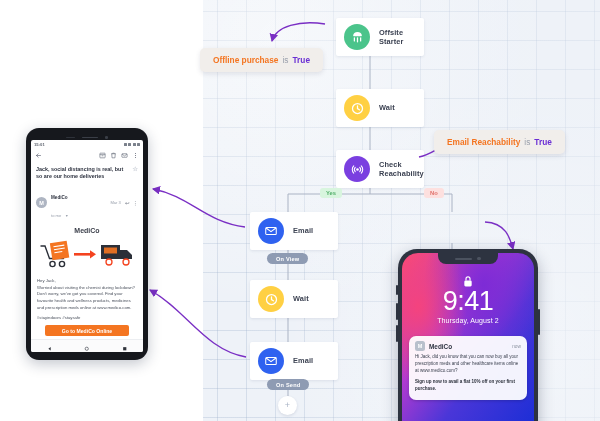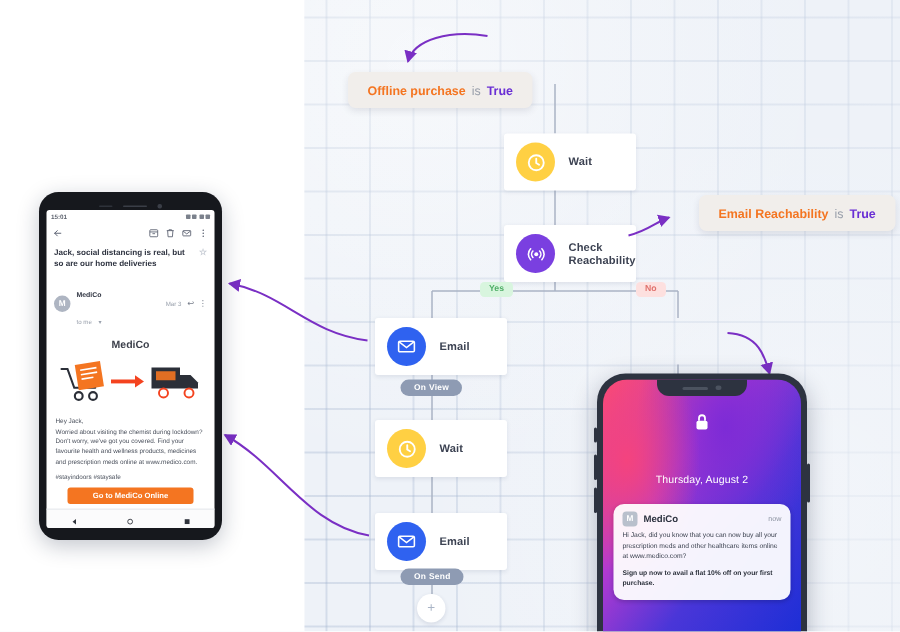--- a/index.html
+++ b/index.html
@@ -74,21 +74,21 @@
     display:flex; align-items:center; justify-content:center;
     color:#a9b4c6; font-size:9px; line-height:1;
   }
 
   
   .callout{
     position:absolute; background:#f1eeeb;
     border-radius:5px; padding:7px 13px;
     box-shadow:0 2px 5px rgba(60,60,80,.12);
     font-size:8.3px; font-weight:bold; white-space:nowrap;
-    display:flex; gap:4px;margin-left:32px;
+    display:flex; gap:4px;
   }
   .c-attr{ color:#f47521; }
   .c-is  { color:#9aa0ac; font-weight:normal; }
   .c-val { color:#6a2fd4; }
 
   
   .android{
     position:absolute; left:26px; top:128px; width:122px; height:232px;
     background:#16181d; border-radius:13px; padding:7px 5px 9px 5px;
     box-shadow:0 4px 14px rgba(20,30,60,.25);
@@ -207,20 +207,31 @@
       <line x1="288" y1="194" x2="452" y2="194"></line>
       <line x1="288" y1="194" x2="288" y2="212"></line>
       <line x1="452" y1="194" x2="452" y2="212"></line>
       <line x1="288" y1="243" x2="288" y2="280"></line>
       <line x1="288" y1="310" x2="288" y2="342"></line>
       <line x1="288" y1="371" x2="288" y2="396"></line>
       <line x1="452" y1="243" x2="452" y2="262"></line>
     </g>
   </svg>
 
+  <div class="node" style="left:336px; top:18px; width:88px;">
+    <span class="ic ic-green">
+      <svg width="15" height="15" viewBox="0 0 24 24" fill="#ffffff">
+        <path d="M12 3c-4 0-7 2.7-7 6.2 0 .5.4.8.9.8h12.2c.5 0 .9-.3.9-.8C19 5.7 16 3 12 3z"></path>
+        <rect x="6" y="11.4" width="2" height="7" rx="1"></rect>
+        <rect x="11" y="11.4" width="2" height="8.5" rx="1"></rect>
+        <rect x="16" y="11.4" width="2" height="7" rx="1"></rect>
+      </svg>
+    </span>
+    <span class="lbl">Offsite Starter</span>
+  </div>
 
   <div class="node" style="left:336px; top:89px; width:88px;">
     <span class="ic ic-yellow">
       <svg width="15" height="15" viewBox="0 0 24 24" fill="none" stroke="#ffffff" stroke-width="2">
         <circle cx="12" cy="12" r="8"></circle>
           <path d="M12 7.6v4.6l3 1.9" stroke-linecap="round"></path>
       </svg>
     </span>
     <span class="lbl">Wait</span>
   </div>
@@ -452,20 +463,21 @@
         <span class="cam"></span>
       </div>
 
       <span class="lock-ic">
         <svg width="13" height="15" viewBox="0 0 24 26" fill="#ffffff">
           <path d="M7.2 11V8.1a4.8 4.8 0 0 1 9.6 0V11h-2.2V8.1a2.6 2.6 0 0 0-5.2 0V11z"></path>
           <rect x="5.2" y="11" width="13.6" height="11" rx="2.4"></rect>
         </svg>
       </span>
 
+      <div class="lock-time">9:41</div>
       <div class="lock-date">Thursday, August 2</div>
 
       <div class="notif">
         <div class="notif-head">
           <span class="notif-logo">M</span>
           <span class="notif-app">MediCo</span>
           <span class="notif-time">now</span>
         </div>
         <div class="notif-body">Hi Jack, did you know that you can now buy all your prescription meds and other healthcare items online at www.medico.com?</div>
         <div class="notif-cta">Sign up now to avail a flat 10% off on your first purchase.</div>

